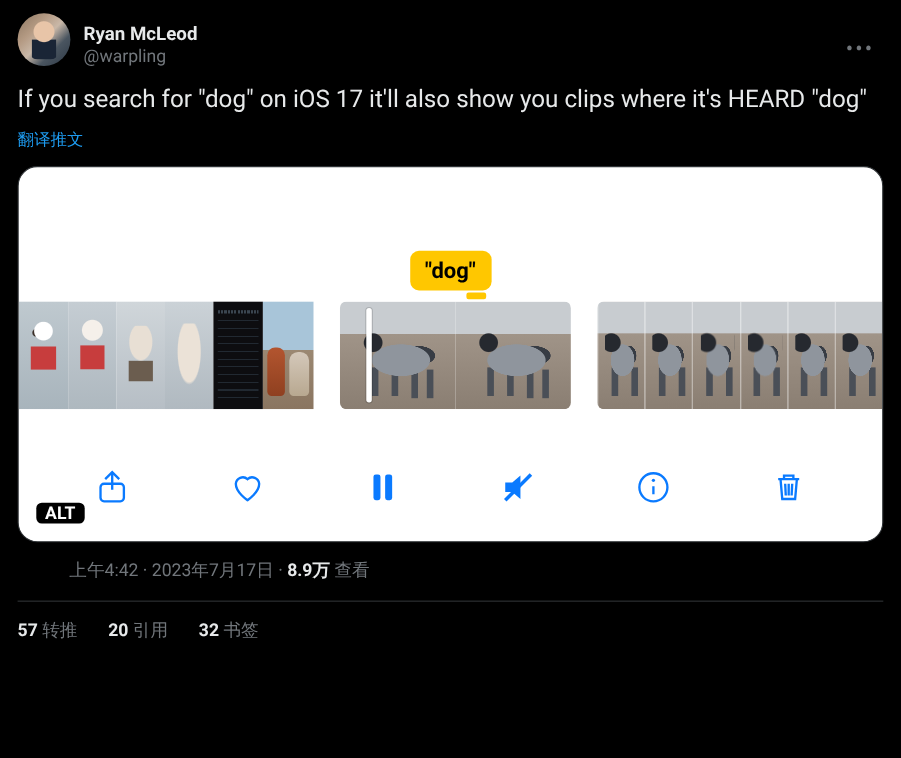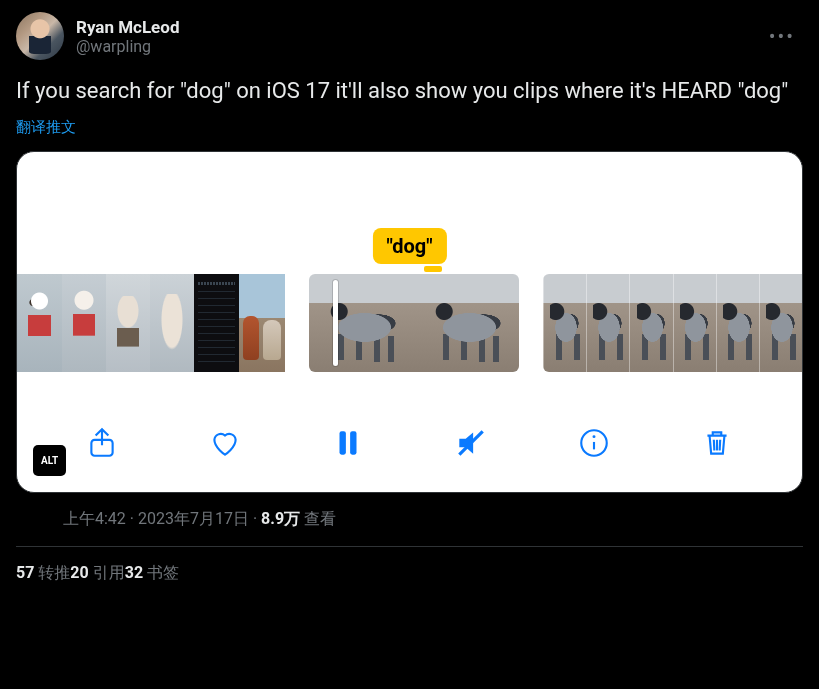--- a/index.html
+++ b/index.html
@@ -9,21 +9,21 @@
     font-family: -apple-system, BlinkMacSystemFont, "Segoe UI", Roboto, Helvetica, Arial, sans-serif;
     width: 819px;
     height: 689px;
     overflow: hidden;
   }
   .tweet {
     padding: 12px 16px 0 16px;
   }
   .header-row {
     display: flex;
-    align-items: center;
+    align-items: flex-end;
     gap: 12px;
   }
   .avatar {
     width: 48px;
     height: 48px;
     border-radius: 50%;
     flex-shrink: 0;
     background: linear-gradient(135deg, #8a7560 0%, #b49a83 30%, #c9b8a8 50%, #4a5560 70%, #2d3845 100%);
     position: relative;
     overflow: hidden;
@@ -174,37 +174,38 @@
     color:#0a7aff;
     cursor:pointer;
   }
   .tb-btn svg { width:34px; height:34px; stroke:#0a7aff; fill:none; stroke-width:2; }
   .tb-btn.pause svg rect{ fill:#0a7aff; stroke:none; }
   .tb-btn.trash svg { stroke-width:2; }
   .alt-badge {
     position:absolute;
     left:16px; bottom:16px;
     background:#000; color:#fff;
-    font-size:10px; font-weight:700;
-    padding:10px 8px; border-radius:5px;
+    font-size:16px; font-weight:700;
+    padding:0 8px; border-radius:5px;
   }
 
   .meta-row {
     margin-top:16px;
     color:#71767b;
     font-size:16px;
     margin-left:47px;
   }
   .meta-row .views-num { color:#e7e9ea; font-weight:700; }
   .divider {
     height:1px; background:#2f3336;
     margin:16px 0 0 0;
   }
   .stats-row {
     display:flex;
+    gap:28px;
     padding:16px 0 0 0;
     font-size:16px;
     color:#71767b;
   }
   .stats-row .num { color:#e7e9ea; font-weight:700; margin-right:4px;}
   .stat-item { cursor:pointer; }
 </style>
 </head>
 <body>
 

